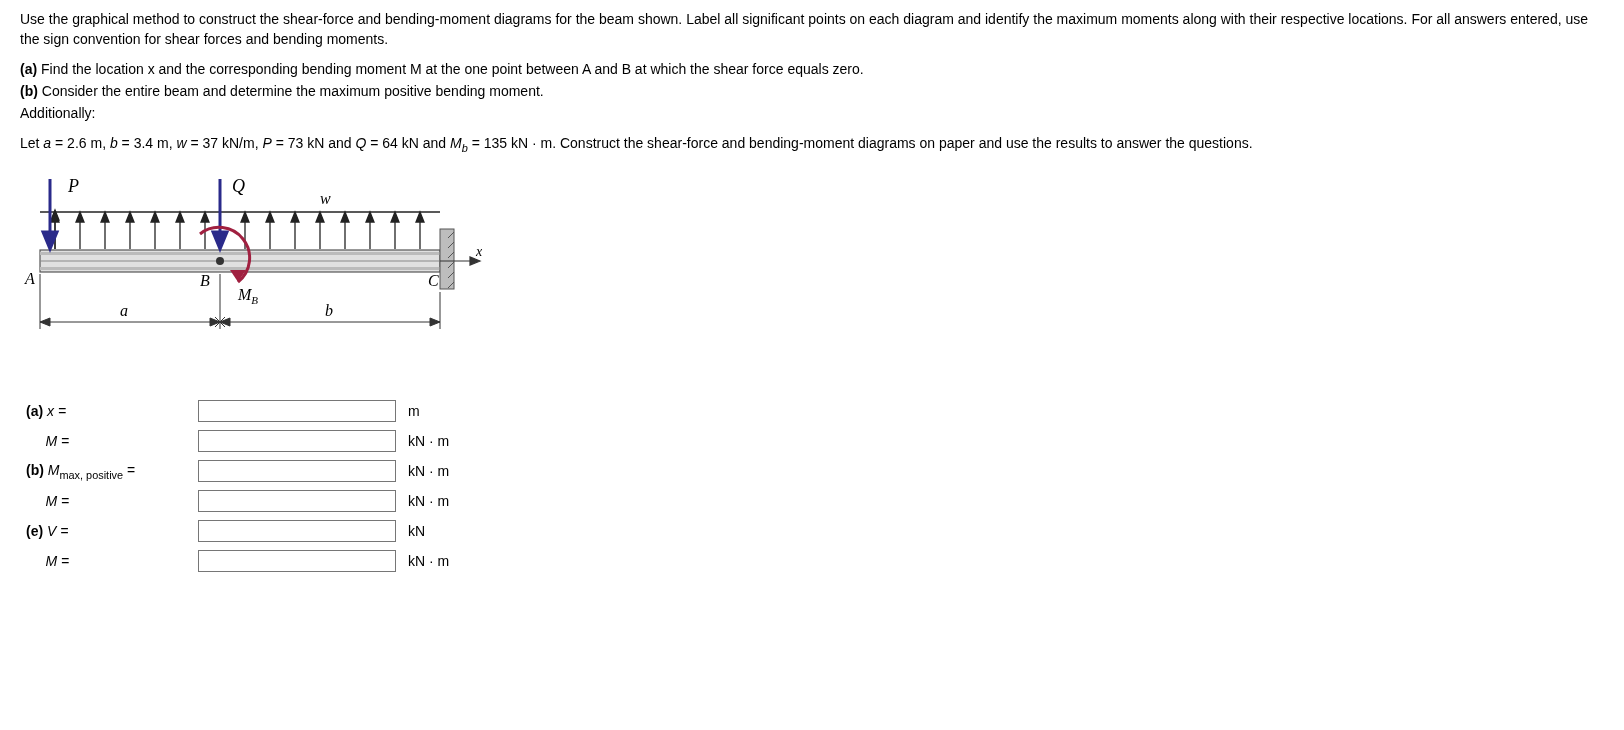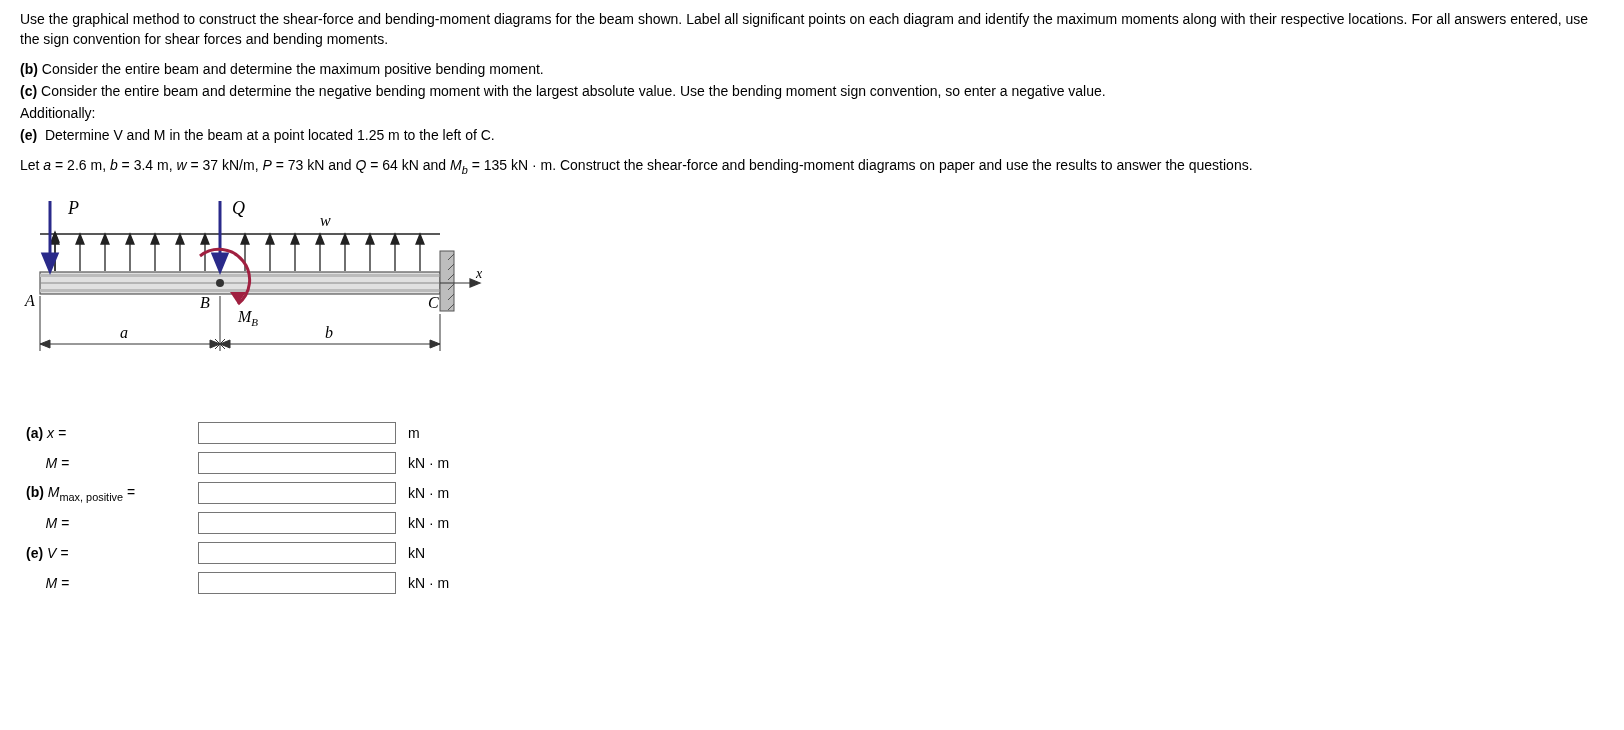--- a/index.html
+++ b/index.html
@@ -62,24 +62,23 @@
     sub {
       font-size: 0.78em;
     }
   </style>
 </head>
 <body>
 
 <div class="problem-text">Use the graphical method to construct the shear-force and bending-moment diagrams for the beam shown. Label all significant points on each diagram and identify the maximum moments along with their respective locations. For all answers entered, use the sign convention for shear forces and bending moments.</div>
 
 <div class="subparts">
+  <div class="line"><span class="bold">(a)</span> <span>Find the location x and the corresponding bending moment M at the one point between A and B at which the shear force equals zero.</span></div>
   <div class="line"><span class="bold">(b)</span> <span>Consider the entire beam and determine the maximum positive bending moment.</span></div>
-  <div class="line"><span class="bold">(c)</span> <span>Consider the entire beam and determine the negative bending moment with the largest absolute value.  Use the bending moment sign convention, so enter a negative value.</span></div>
   <div class="line"><span>Additionally:</span></div>
-  <div class="line"><span class="bold">(e)</span>&nbsp; <span>Determine V and M in the beam at a point located 1.25 m to the left of C.</span></div>
 </div>
 
 <div class="given">
   <span>Let </span><span class="italic">a</span><span> = 2.6 m, </span><span class="italic">b</span><span> = 3.4 m, </span><span class="italic">w</span><span> = 37 kN/m, </span><span class="italic">P</span><span> = 73 kN and </span><span class="italic">Q</span><span> = 64 kN and </span><span class="italic">M</span><sub class="italic">b</sub><span> = 135 kN · m. </span><span>Construct the shear-force and bending-moment diagrams on paper and use the results to answer the questions.</span>
 </div>
 
 <div class="figure">
   <svg width="470" height="190" viewBox="0 0 470 190">
 
     <g stroke="#222" stroke-width="1.3" fill="#222">

